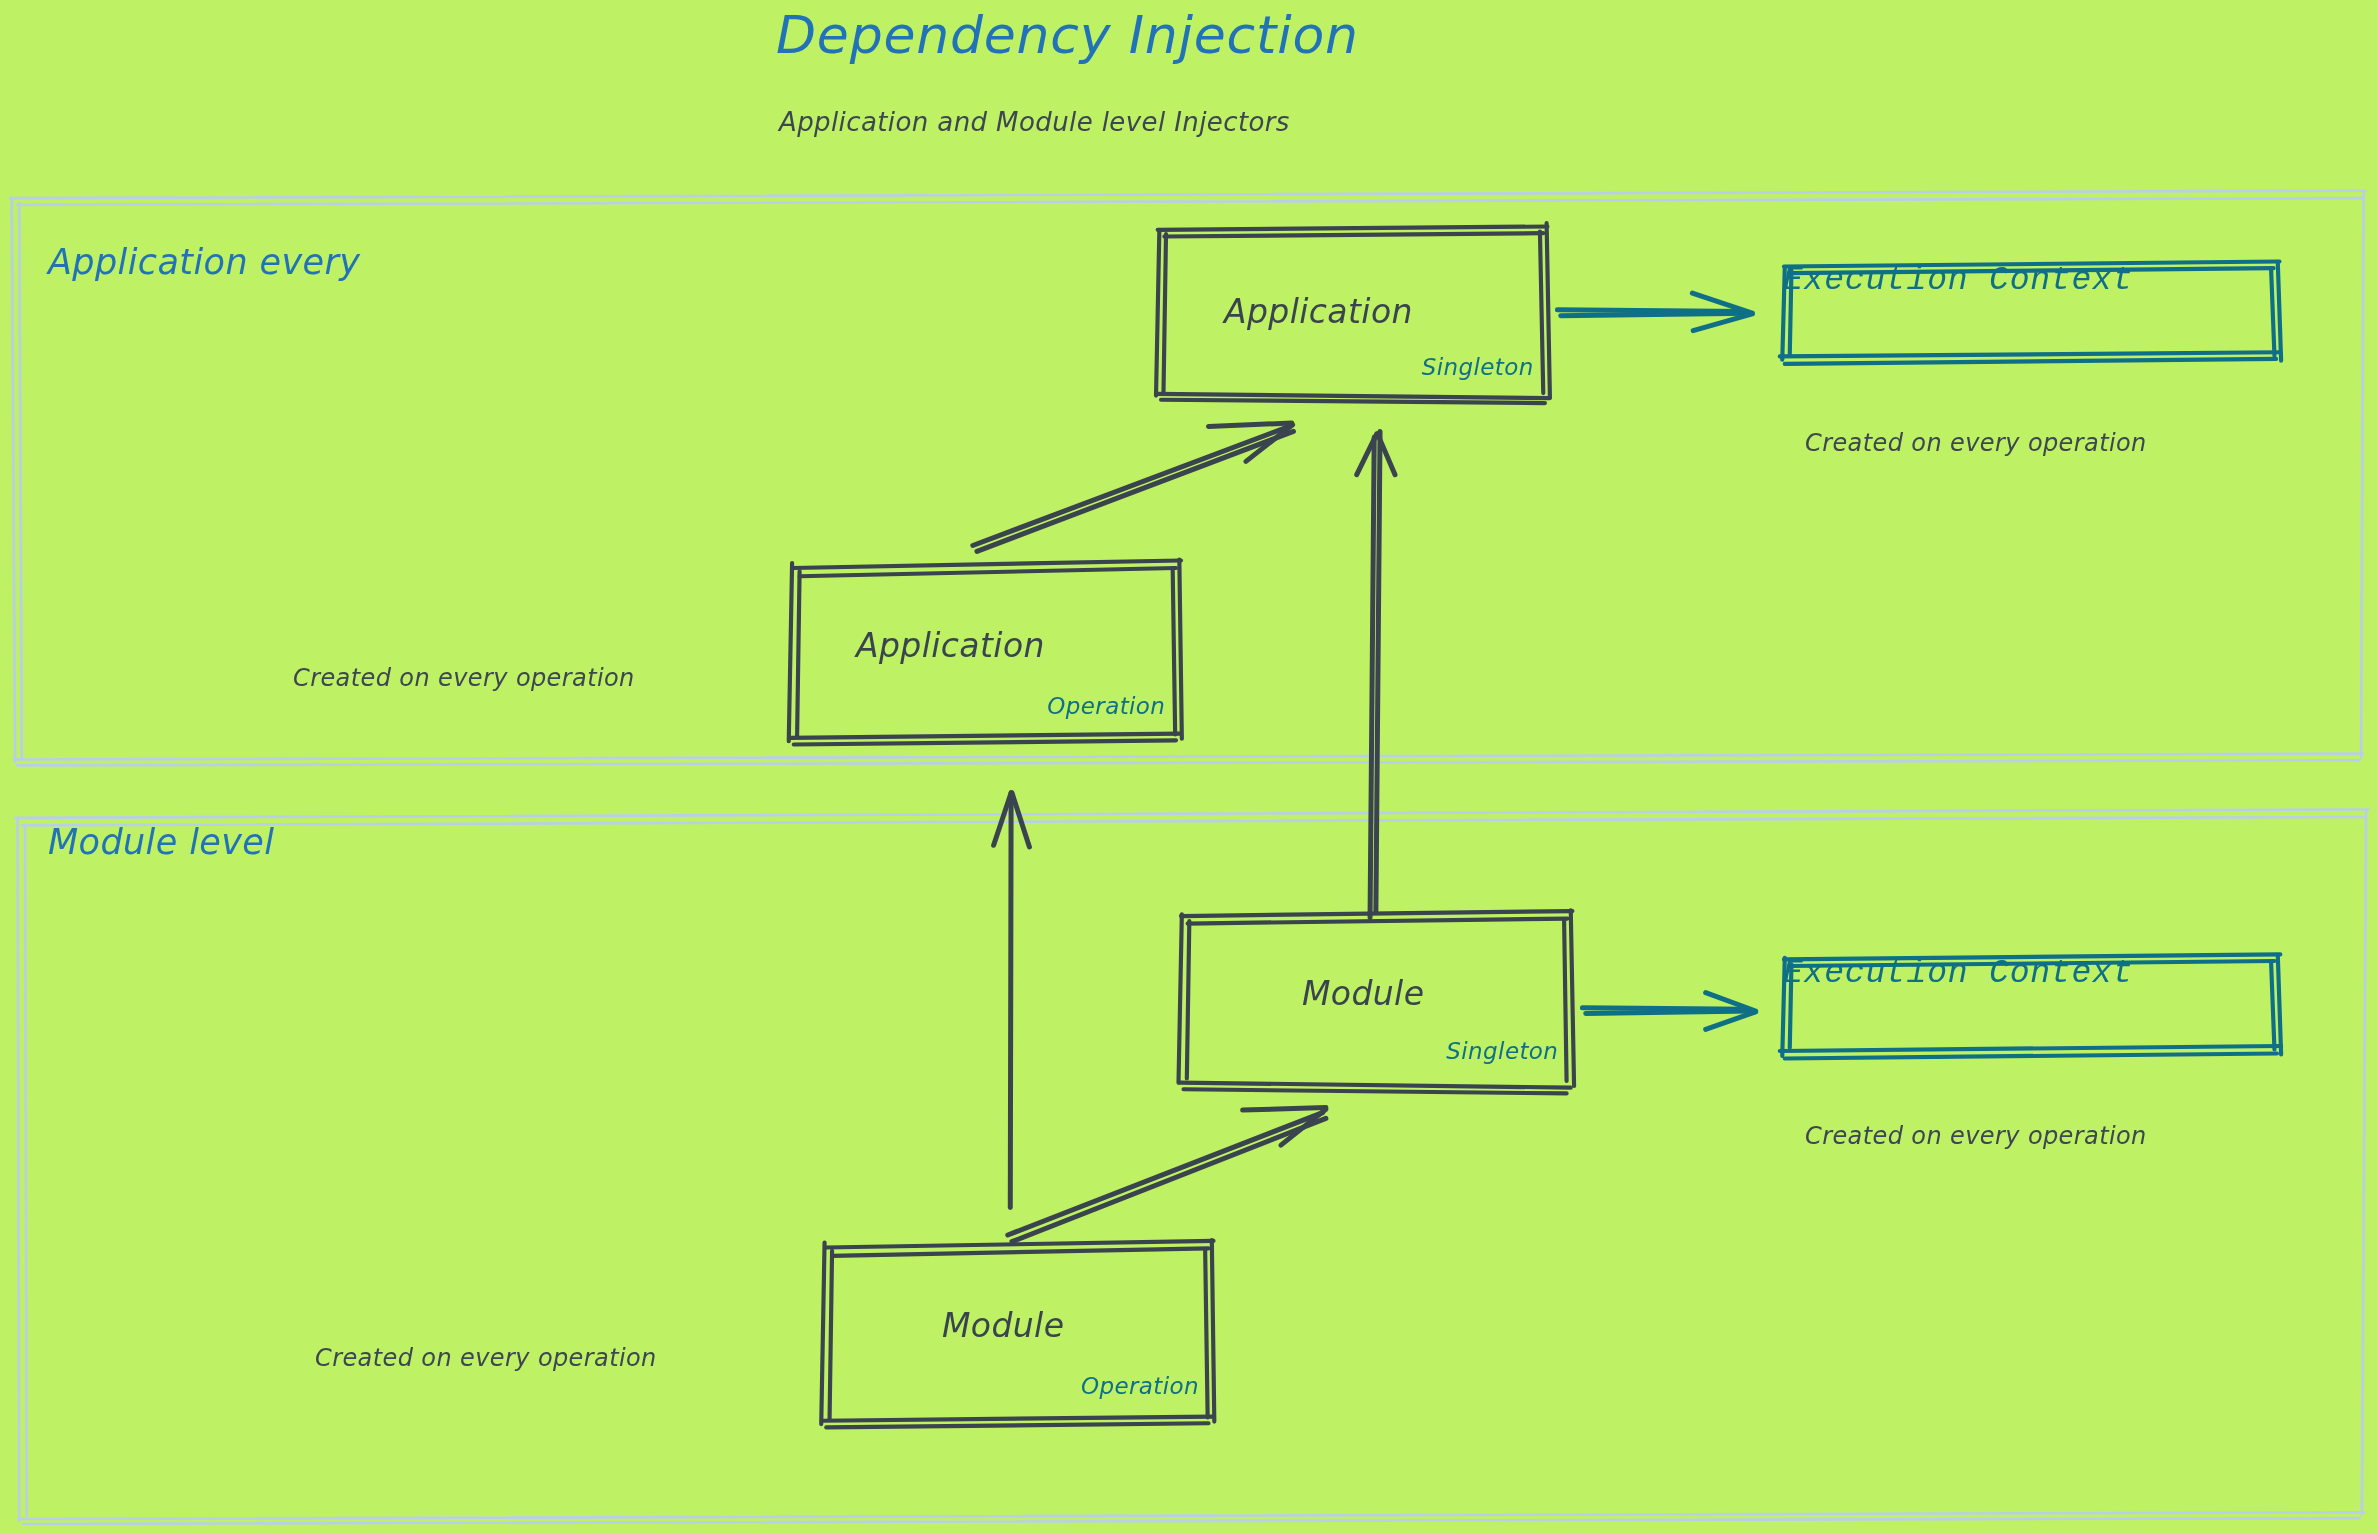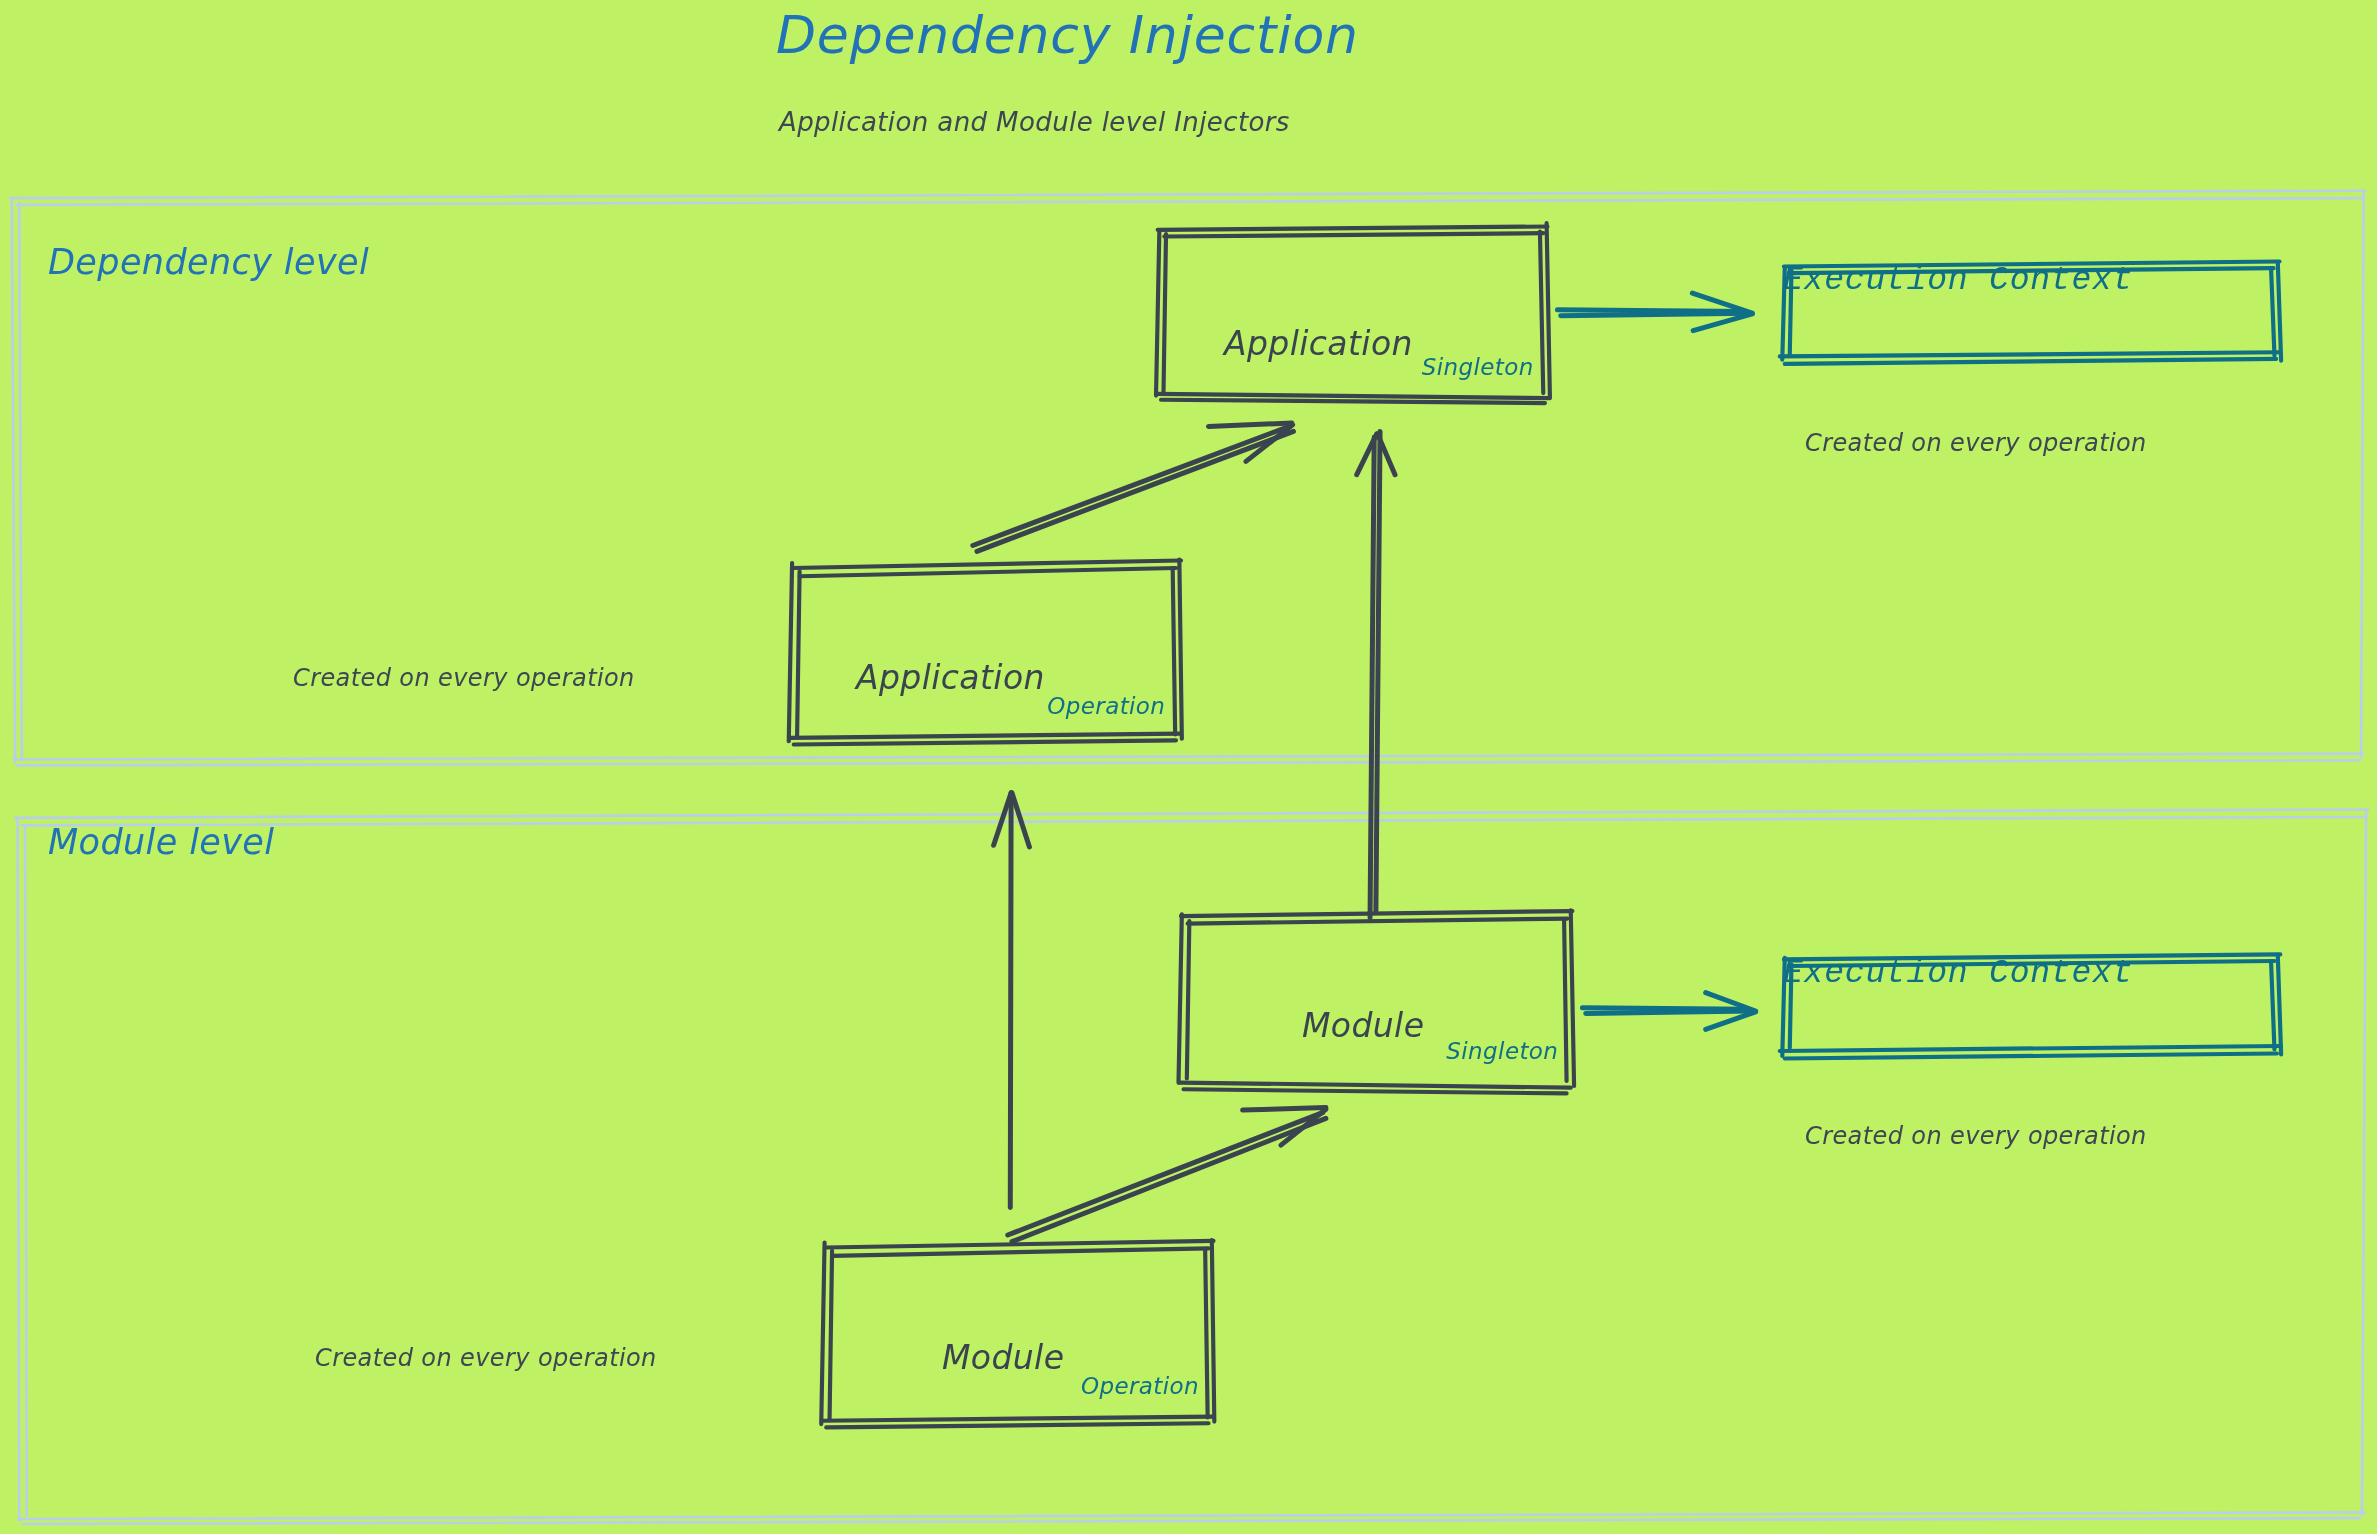--- a/index.html
+++ b/index.html
@@ -79,21 +79,20 @@
   }
 
   
   .node {
     position: absolute;
     box-sizing: border-box;
     display: block;
   }
   .node .node-title {
     position: absolute;
-    margin-top: 32px;
   }
   .node .node-scope {
     position: absolute;
   }
 </style>
 </head>
 <body>
 
 <div id="canvas">
 
@@ -223,21 +222,21 @@
       <path d="M 1900 1210 L 2098 1212"></path>
       <path d="M 1904 1217 L 2103 1214"></path>
       <path d="M 2048 1192 L 2108 1214"></path>
       <path d="M 2048 1236 L 2108 1215"></path>
     </g>
   </svg>
 
   <div class="txt title" style="left:776px; top:5px;">Dependency Injection</div>
   <div class="txt subtitle" style="left:779px; top:107px;text-align:center;">Application and Module level Injectors</div>
 
-  <div class="txt level-label" style="left:48px; top:242px;">Dependency level</div>
+  <div class="txt level-label" style="left:48px; top:242px;">Application every</div>
   <div class="txt level-label" style="left:48px; top:822px;text-align:center;">Module level</div>
 
   <div class="node" style="left:1156px; top:227px; width:396px; height:177px;">
     <div class="node-title" style="left:68px; top:65px;">Application</div>
     <div class="node-scope" style="right:18.3px; top:127px;">Singleton</div>
   </div>
 
   <div class="node" style="left:1783px; top:262px; width:500px; height:100px;">
     <div class="ctx-title" style="left:33px; top:25px;">Execution Context</div>
   </div>

